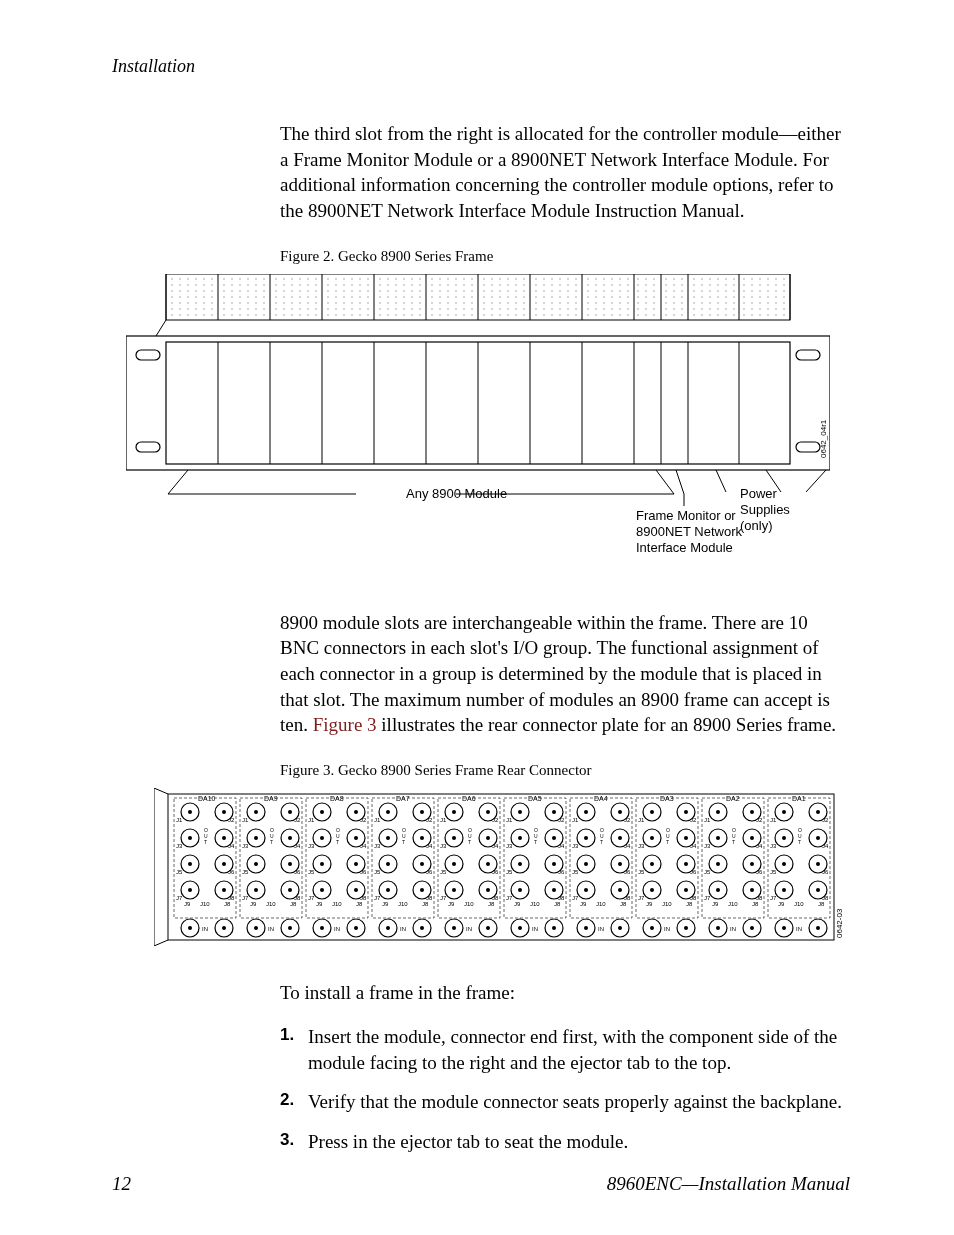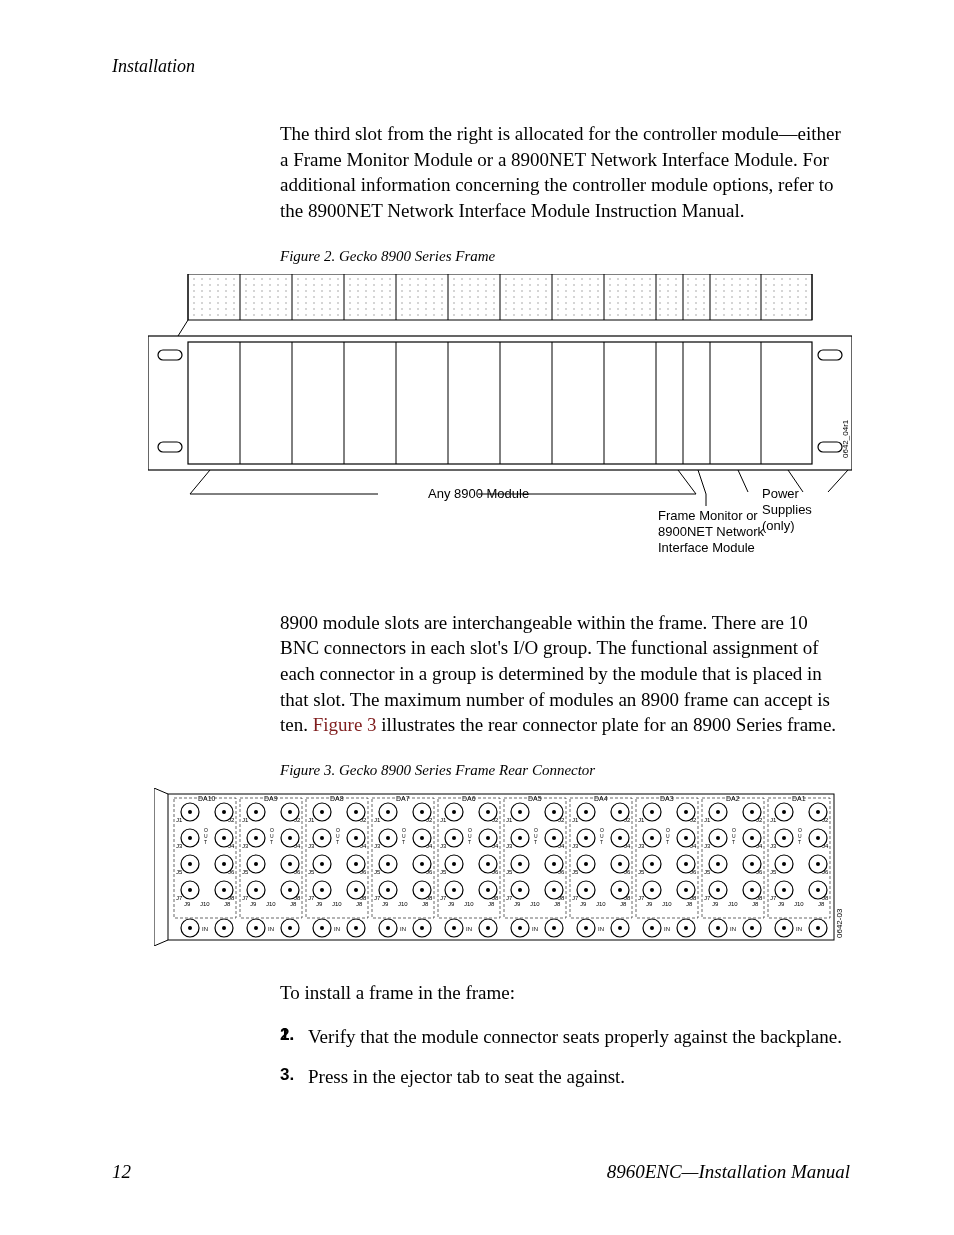--- a/index.html
+++ b/index.html
@@ -28,21 +28,20 @@
   }
   .para {
     margin: 0 0 18px 0;
   }
   .italic {
   }
   .link {
     color: #7f1d1d;
   }
   .fig-cap {
-    font-style: italic;
     font-size: 15px;
     margin: 22px 0 8px 0;
   }
   .ol {
     list-style: none;
     padding: 0;
     margin: 0;
   }
   .ol li {
     position: relative;
@@ -51,32 +50,32 @@
   }
   .ol li .num {
     position: absolute;
     left: 0;
     font-weight: bold;
     font-family: Arial, Helvetica, sans-serif;
     font-size: 17px;
   }
   .footer {
     position: absolute;
-    bottom: 52px;
+    bottom: 40px;
     left: 112px;
     right: 104px;
     display: flex;
     justify-content: space-between;
     font-style: italic;
     font-size: 19px;
   }
 
   
   .fig2 {
-    margin-left: 36px;
+    margin-left: 14px;
     width: 704px;
     margin-bottom: 36px;
     font-family: Arial, Helvetica, sans-serif;
     font-size: 13px;
     color: #0c4a6e;
   }
   .fig2 svg { display:block; }
 
   
   .fig3 {
@@ -656,23 +655,23 @@
         </g>
 
       <text x="688" y="150" class="sidecode" transform="rotate(-90 688 150)">0642-03</text>
     </svg>
   </div>
 
   <div class="body-col">
     <p class="para">To install a frame in the frame:</p>
 
     <ol class="ol">
-      <li><span class="num">1.</span></li>
+      <li><span class="num">1.</span><span>Insert the module, connector end first, with the component side of the module facing to the right and the ejector tab to the top.</span></li>
       <li><span class="num">2.</span><span>Verify that the module connector seats properly against the backplane.</span></li>
-      <li><span class="num">3.</span><span>Press in the ejector tab to seat the against.</span></li>
+      <li><span class="num">3.</span><span>Press in the ejector tab to seat the module.</span></li>
     </ol>
   </div>
 
   <div class="footer">
     <span>12</span>
     <span>8960ENC—Installation Manual</span>
   </div>
 </div>
 
 </body></html>

